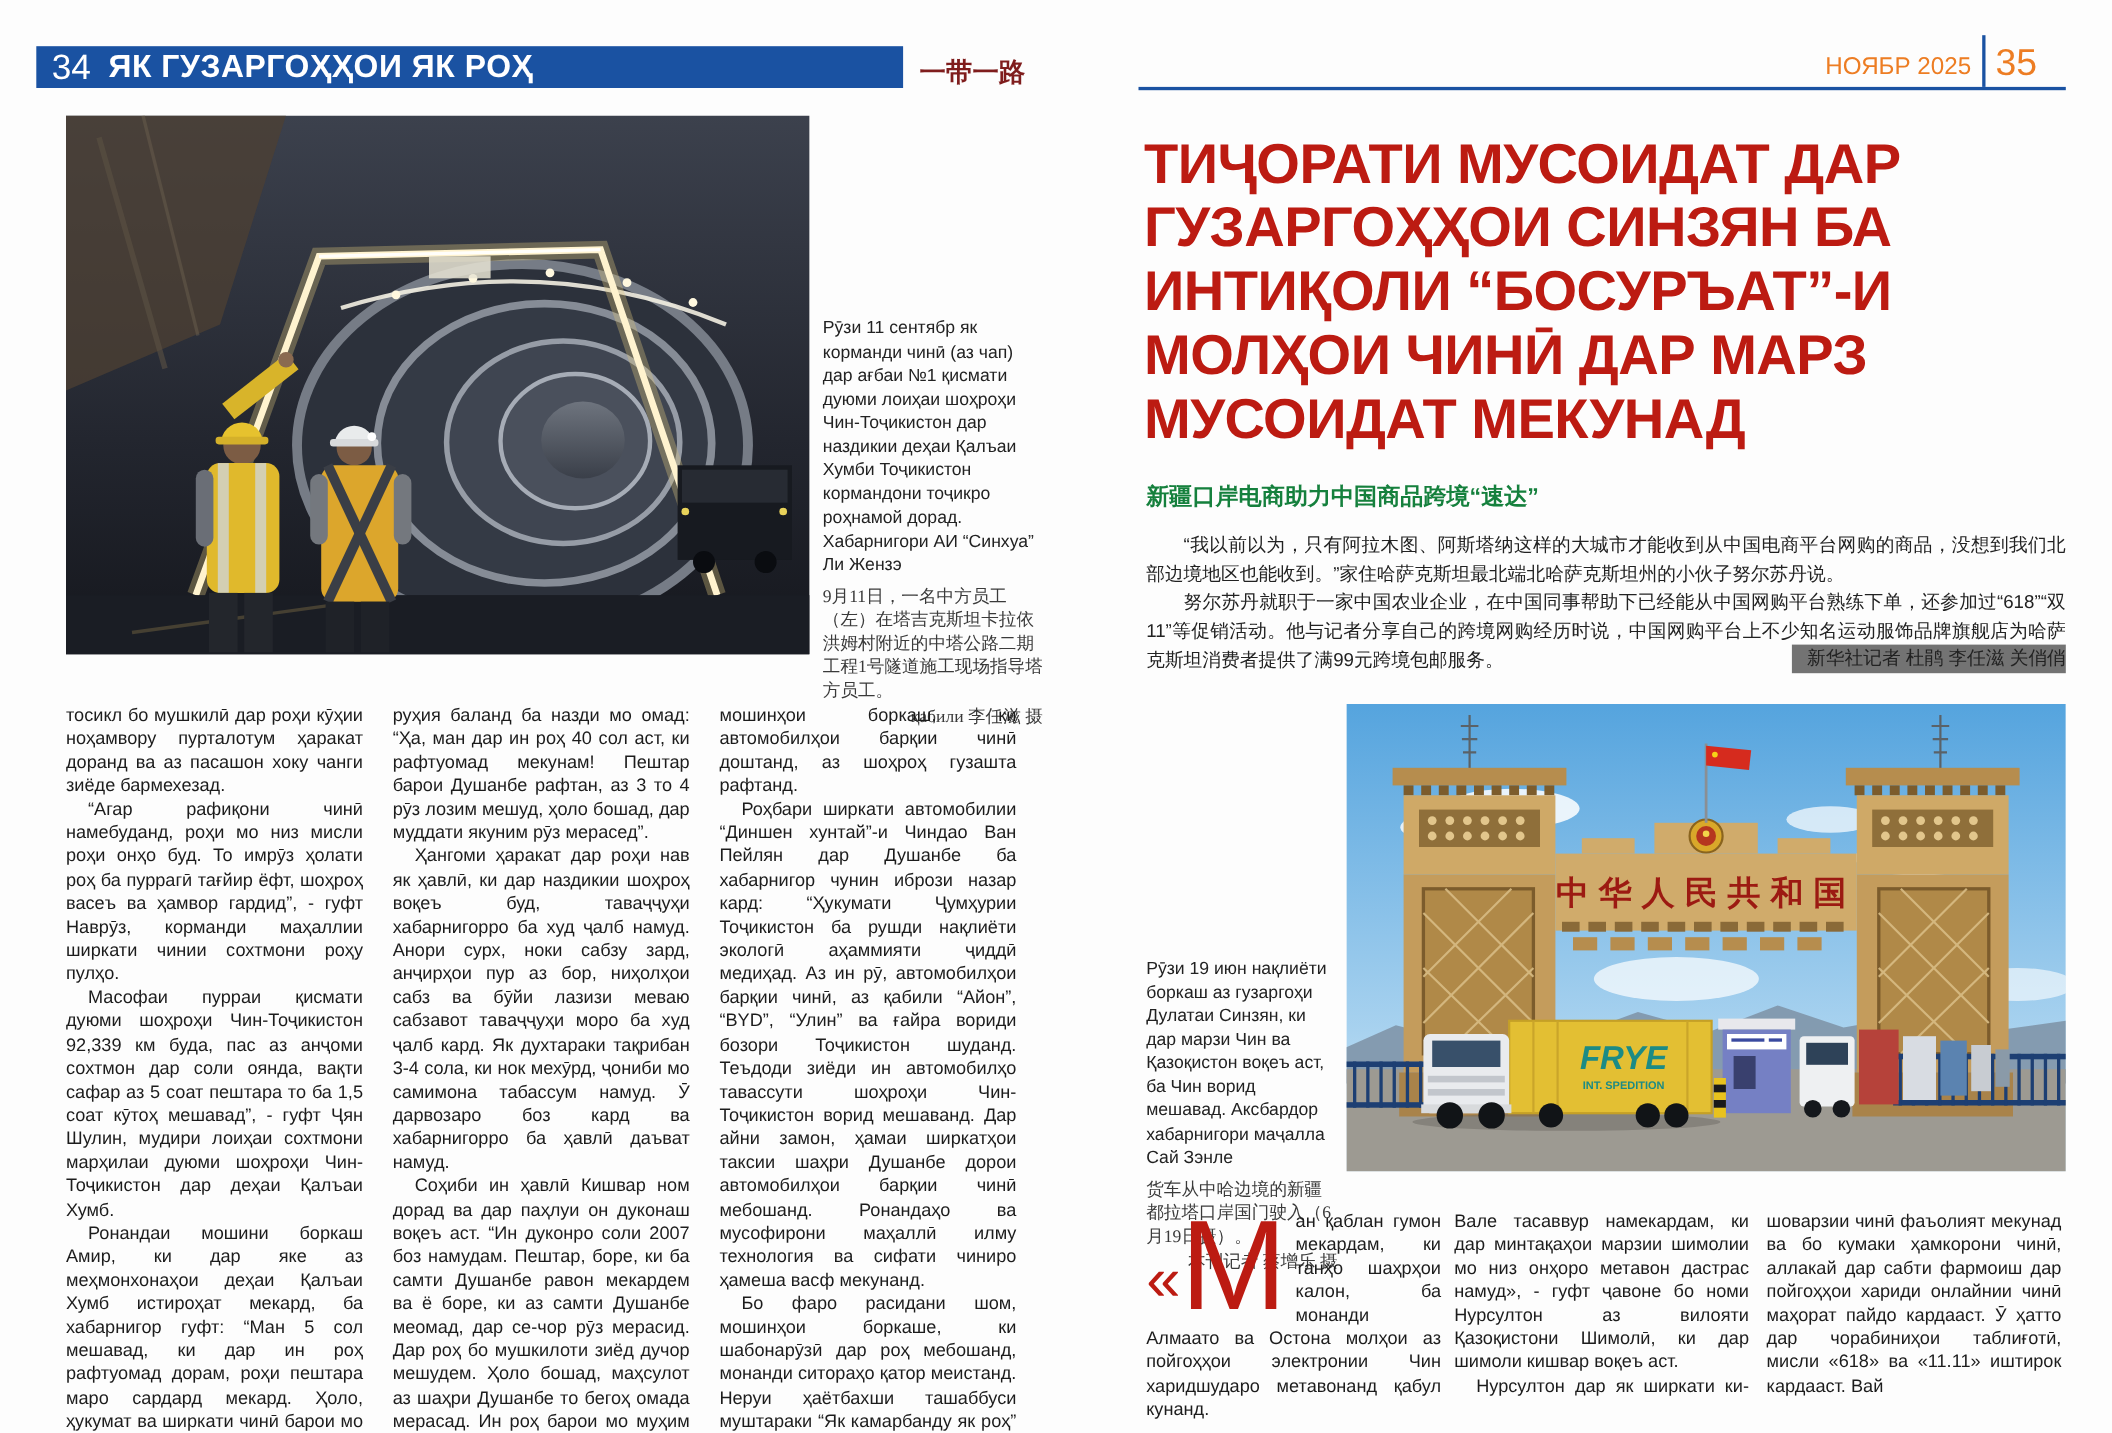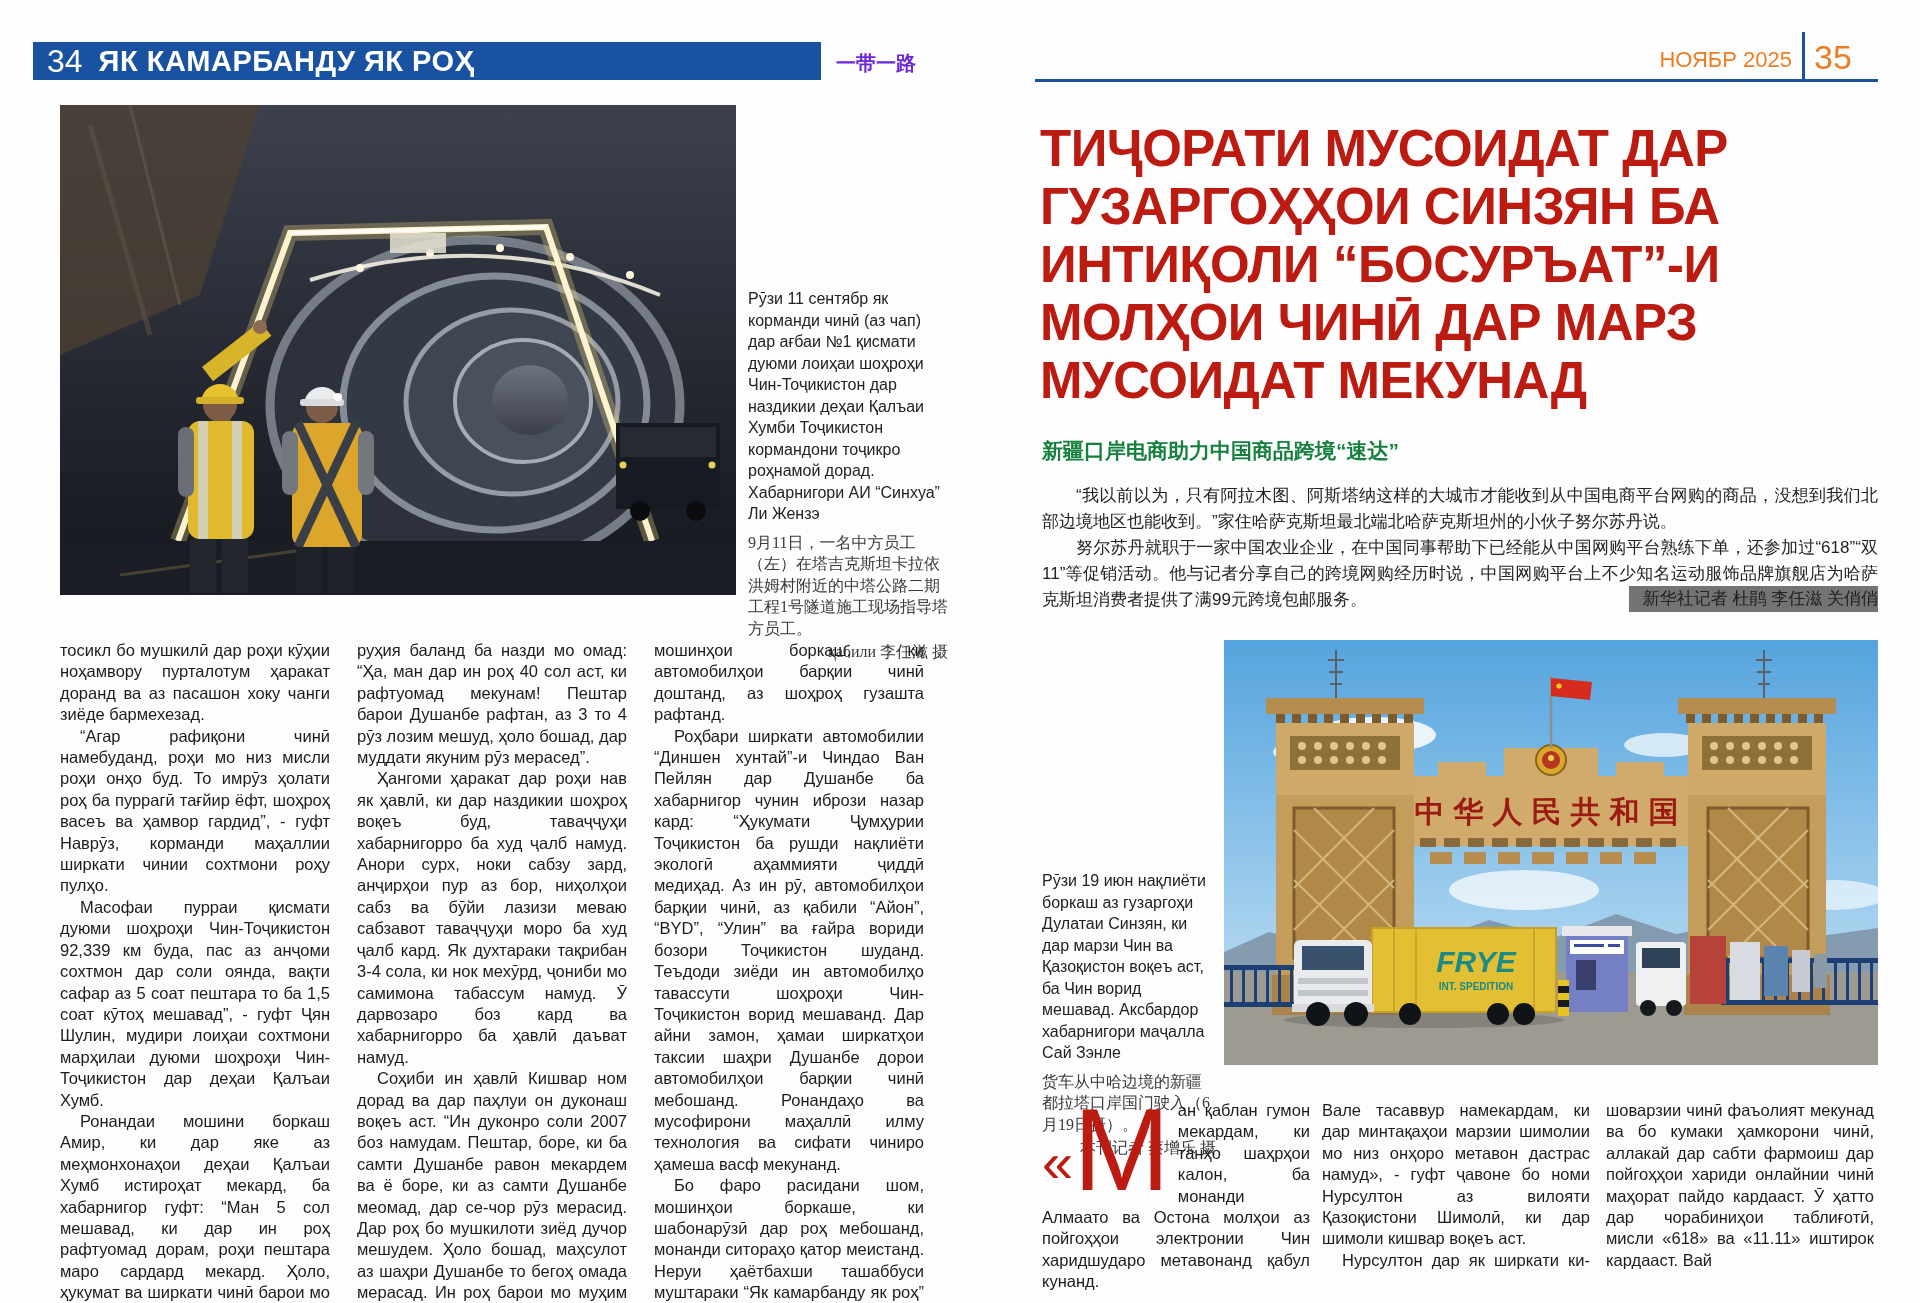--- a/index.html
+++ b/index.html
@@ -3,21 +3,21 @@
 <meta charset="utf-8">
 <style>
   html,body{margin:0;padding:0;background:#e9e9e9;}
   .spread{position:relative;width:1920px;height:1303px;background:#fdfdfd;
           font-family:"Liberation Sans",sans-serif;color:#1c1c1c;overflow:hidden;}
   
   .hdr-bar{position:absolute;left:33px;top:42px;width:788px;height:38px;background:#1a52a2;
            display:flex;align-items:center;gap:16px;padding-left:14px;box-sizing:border-box;color:#fff;}
   .hdr-num{font-size:32px;}
   .hdr-title{font-size:29px;font-weight:bold;letter-spacing:.5px;white-space:nowrap;}
-  .hdr-zh{position:absolute;left:836px;top:50px;color:#6d28d9;font-size:20px;font-weight:bold;}
+  .hdr-zh{position:absolute;left:836px;top:50px;color:#7f1d1d;font-size:24px;font-weight:bold;}
   .hdr-issue{position:absolute;left:1620px;top:47px;width:172px;text-align:right;color:#ed7d23;font-size:22px;}
   .hdr-vline{position:absolute;left:1802px;top:32px;width:3px;height:47px;background:#1a52a2;}
   .hdr-pn-right{position:absolute;left:1814px;top:38px;color:#ed7d23;font-size:34px;}
   .hdr-rule{position:absolute;left:1035px;top:79px;width:843px;height:3px;background:#1a52a2;}
   
   .photo{position:absolute;display:block;}
   
   .cap{position:absolute;font-size:16px;line-height:21.5px;color:#222;}
   .cap .zh-cap{font-family:"Liberation Serif",serif;color:#3a3a3a;margin-top:7px;}
   .cap .credit{font-family:"Liberation Serif",serif;color:#3a3a3a;text-align:right;margin-top:2px;}
@@ -41,21 +41,21 @@
   .dc .q{font-size:56px;line-height:.75;padding-bottom:10px;}
   .dc .l{font-size:116px;line-height:.76;}
 </style>
 </head>
 <body>
 
 <div class="spread">
 
   <div class="hdr-bar">
     <span class="hdr-num">34</span>
-    <span class="hdr-title">ЯК КАМАРБАНДУ ЯК РОҲ</span>
+    <span class="hdr-title">ЯК ГУЗАРГОҲҲОИ ЯК РОҲ</span>
   </div>
   <div class="hdr-zh">一带一路</div>
   <div class="hdr-issue">НОЯБР 2025</div>
   <div class="hdr-vline"></div>
   <div class="hdr-pn-right">35</div>
   <div class="hdr-rule"></div>
 
   <svg class="photo" style="left:60px;top:105px;" width="676" height="490" viewBox="0 0 676 490">
     <defs>
       <linearGradient id="bgT" x1="0" y1="0" x2="0" y2="1">

